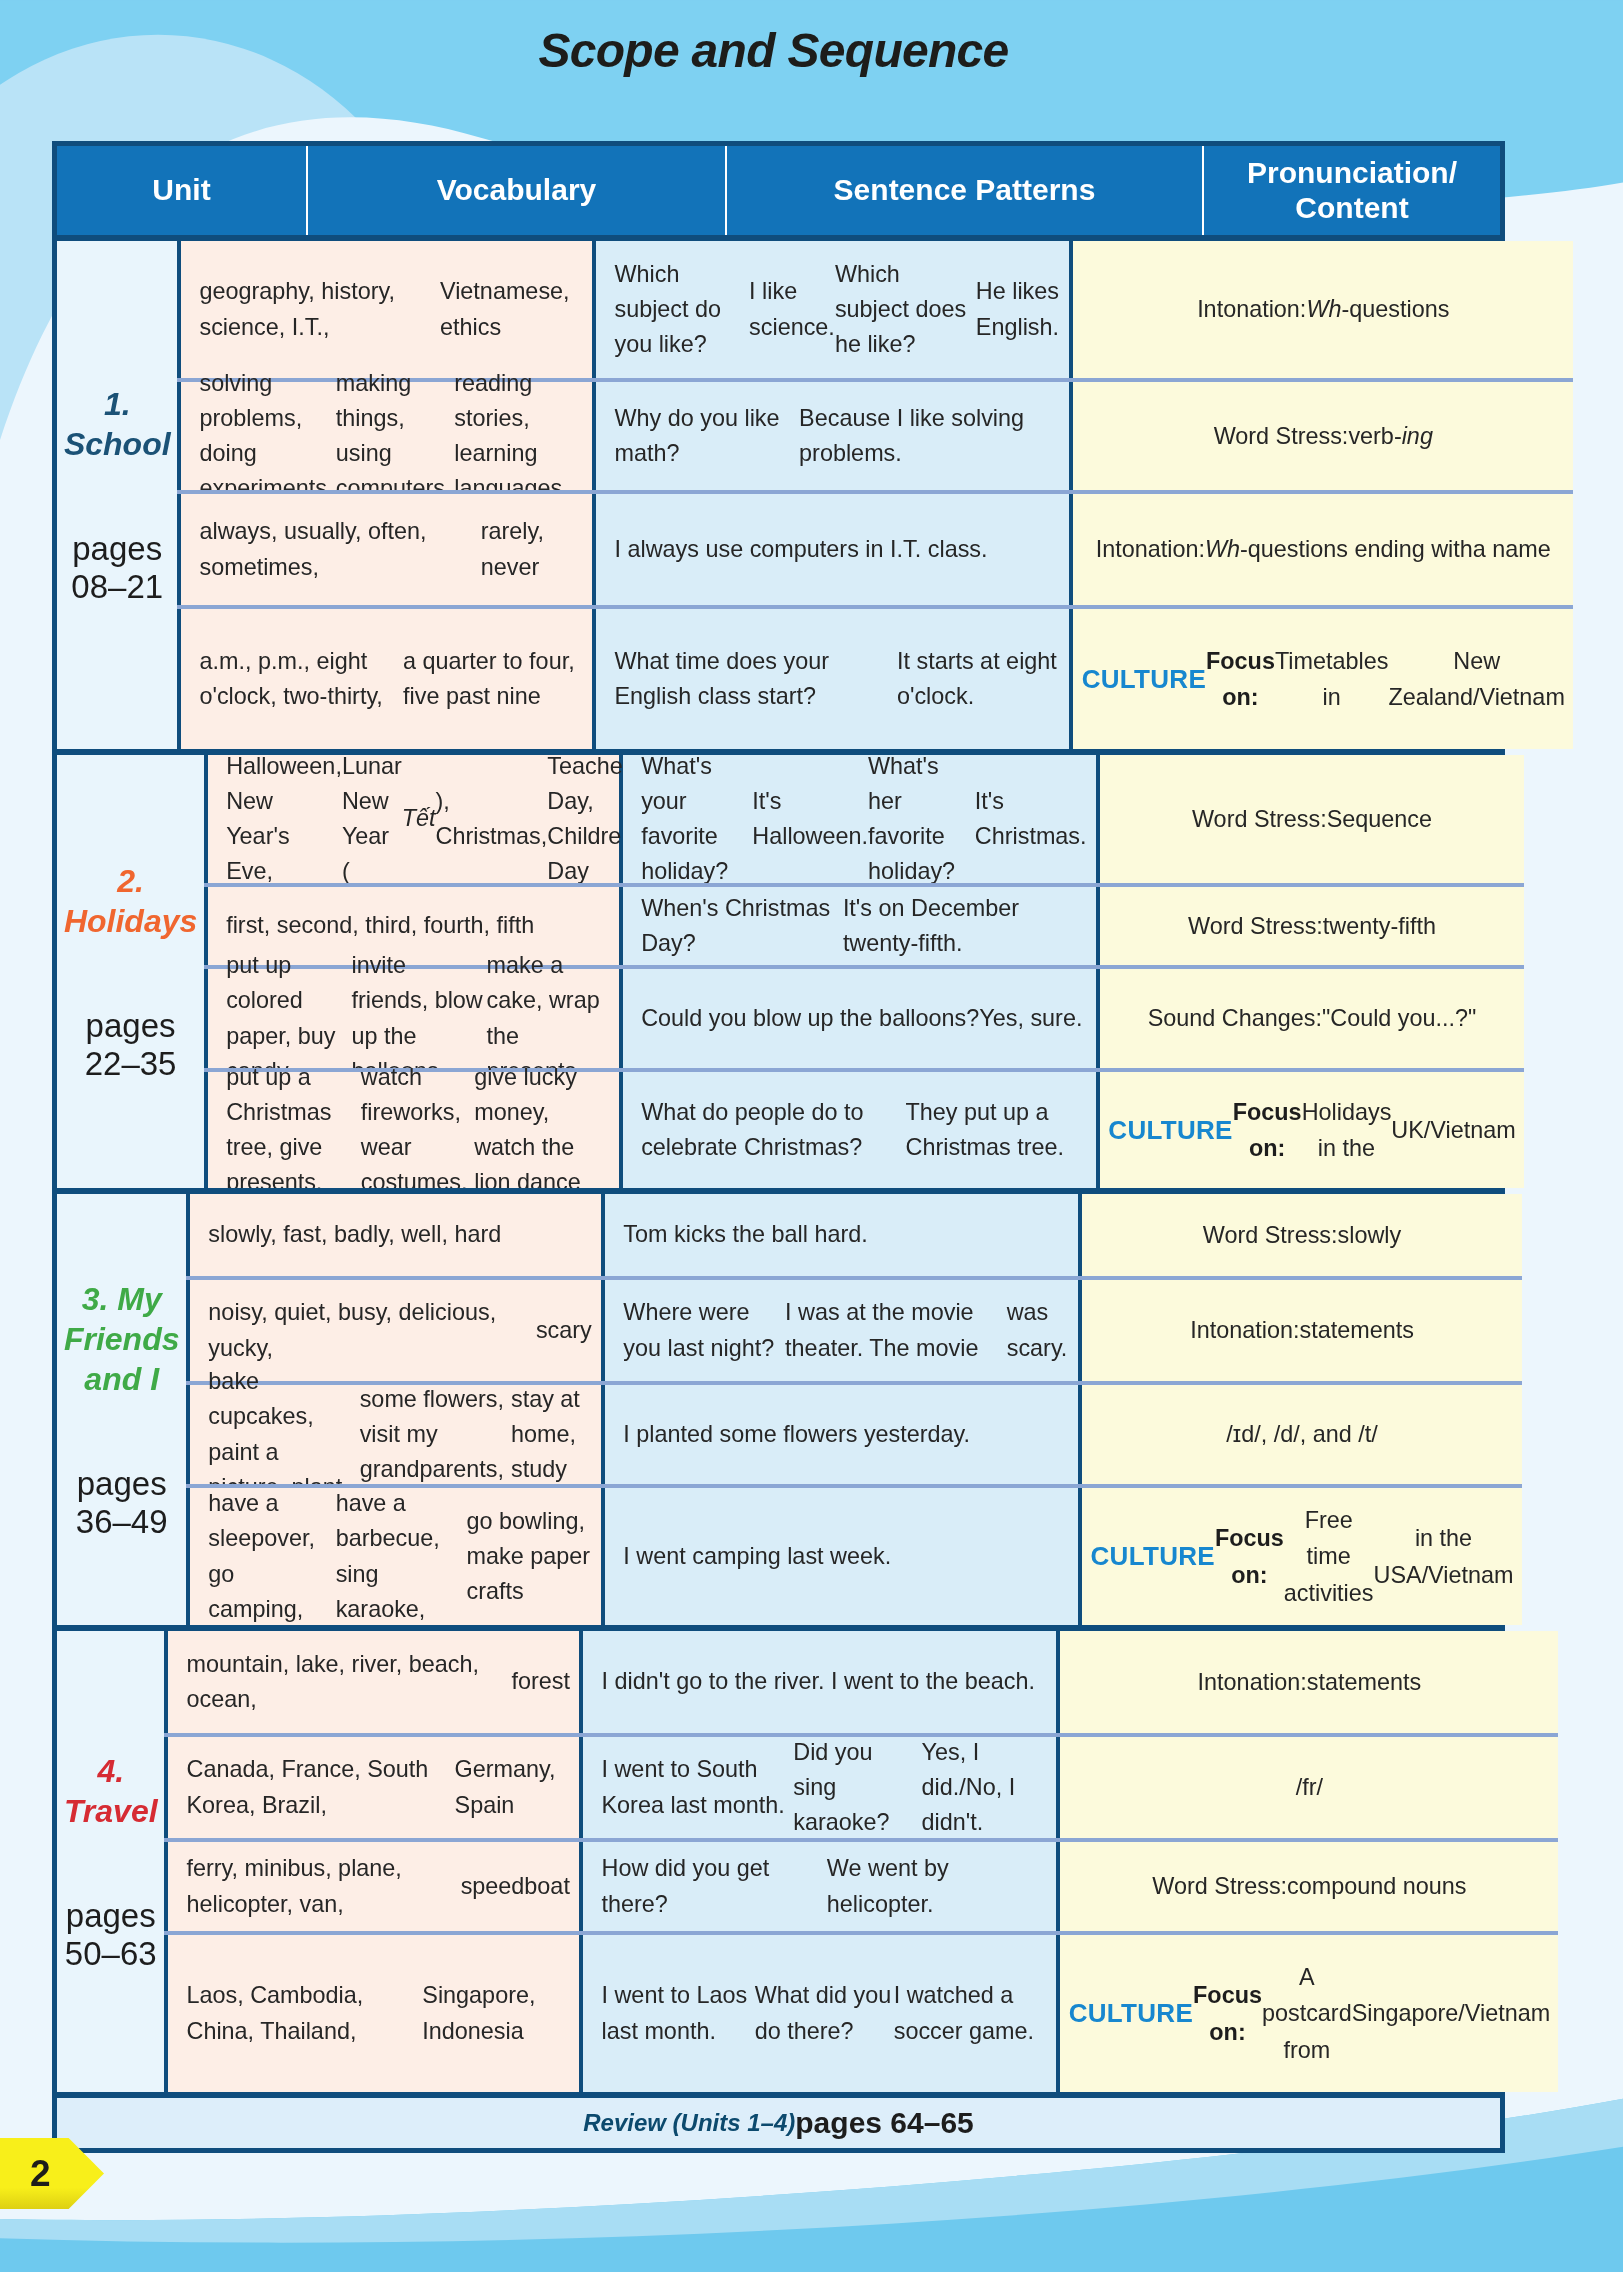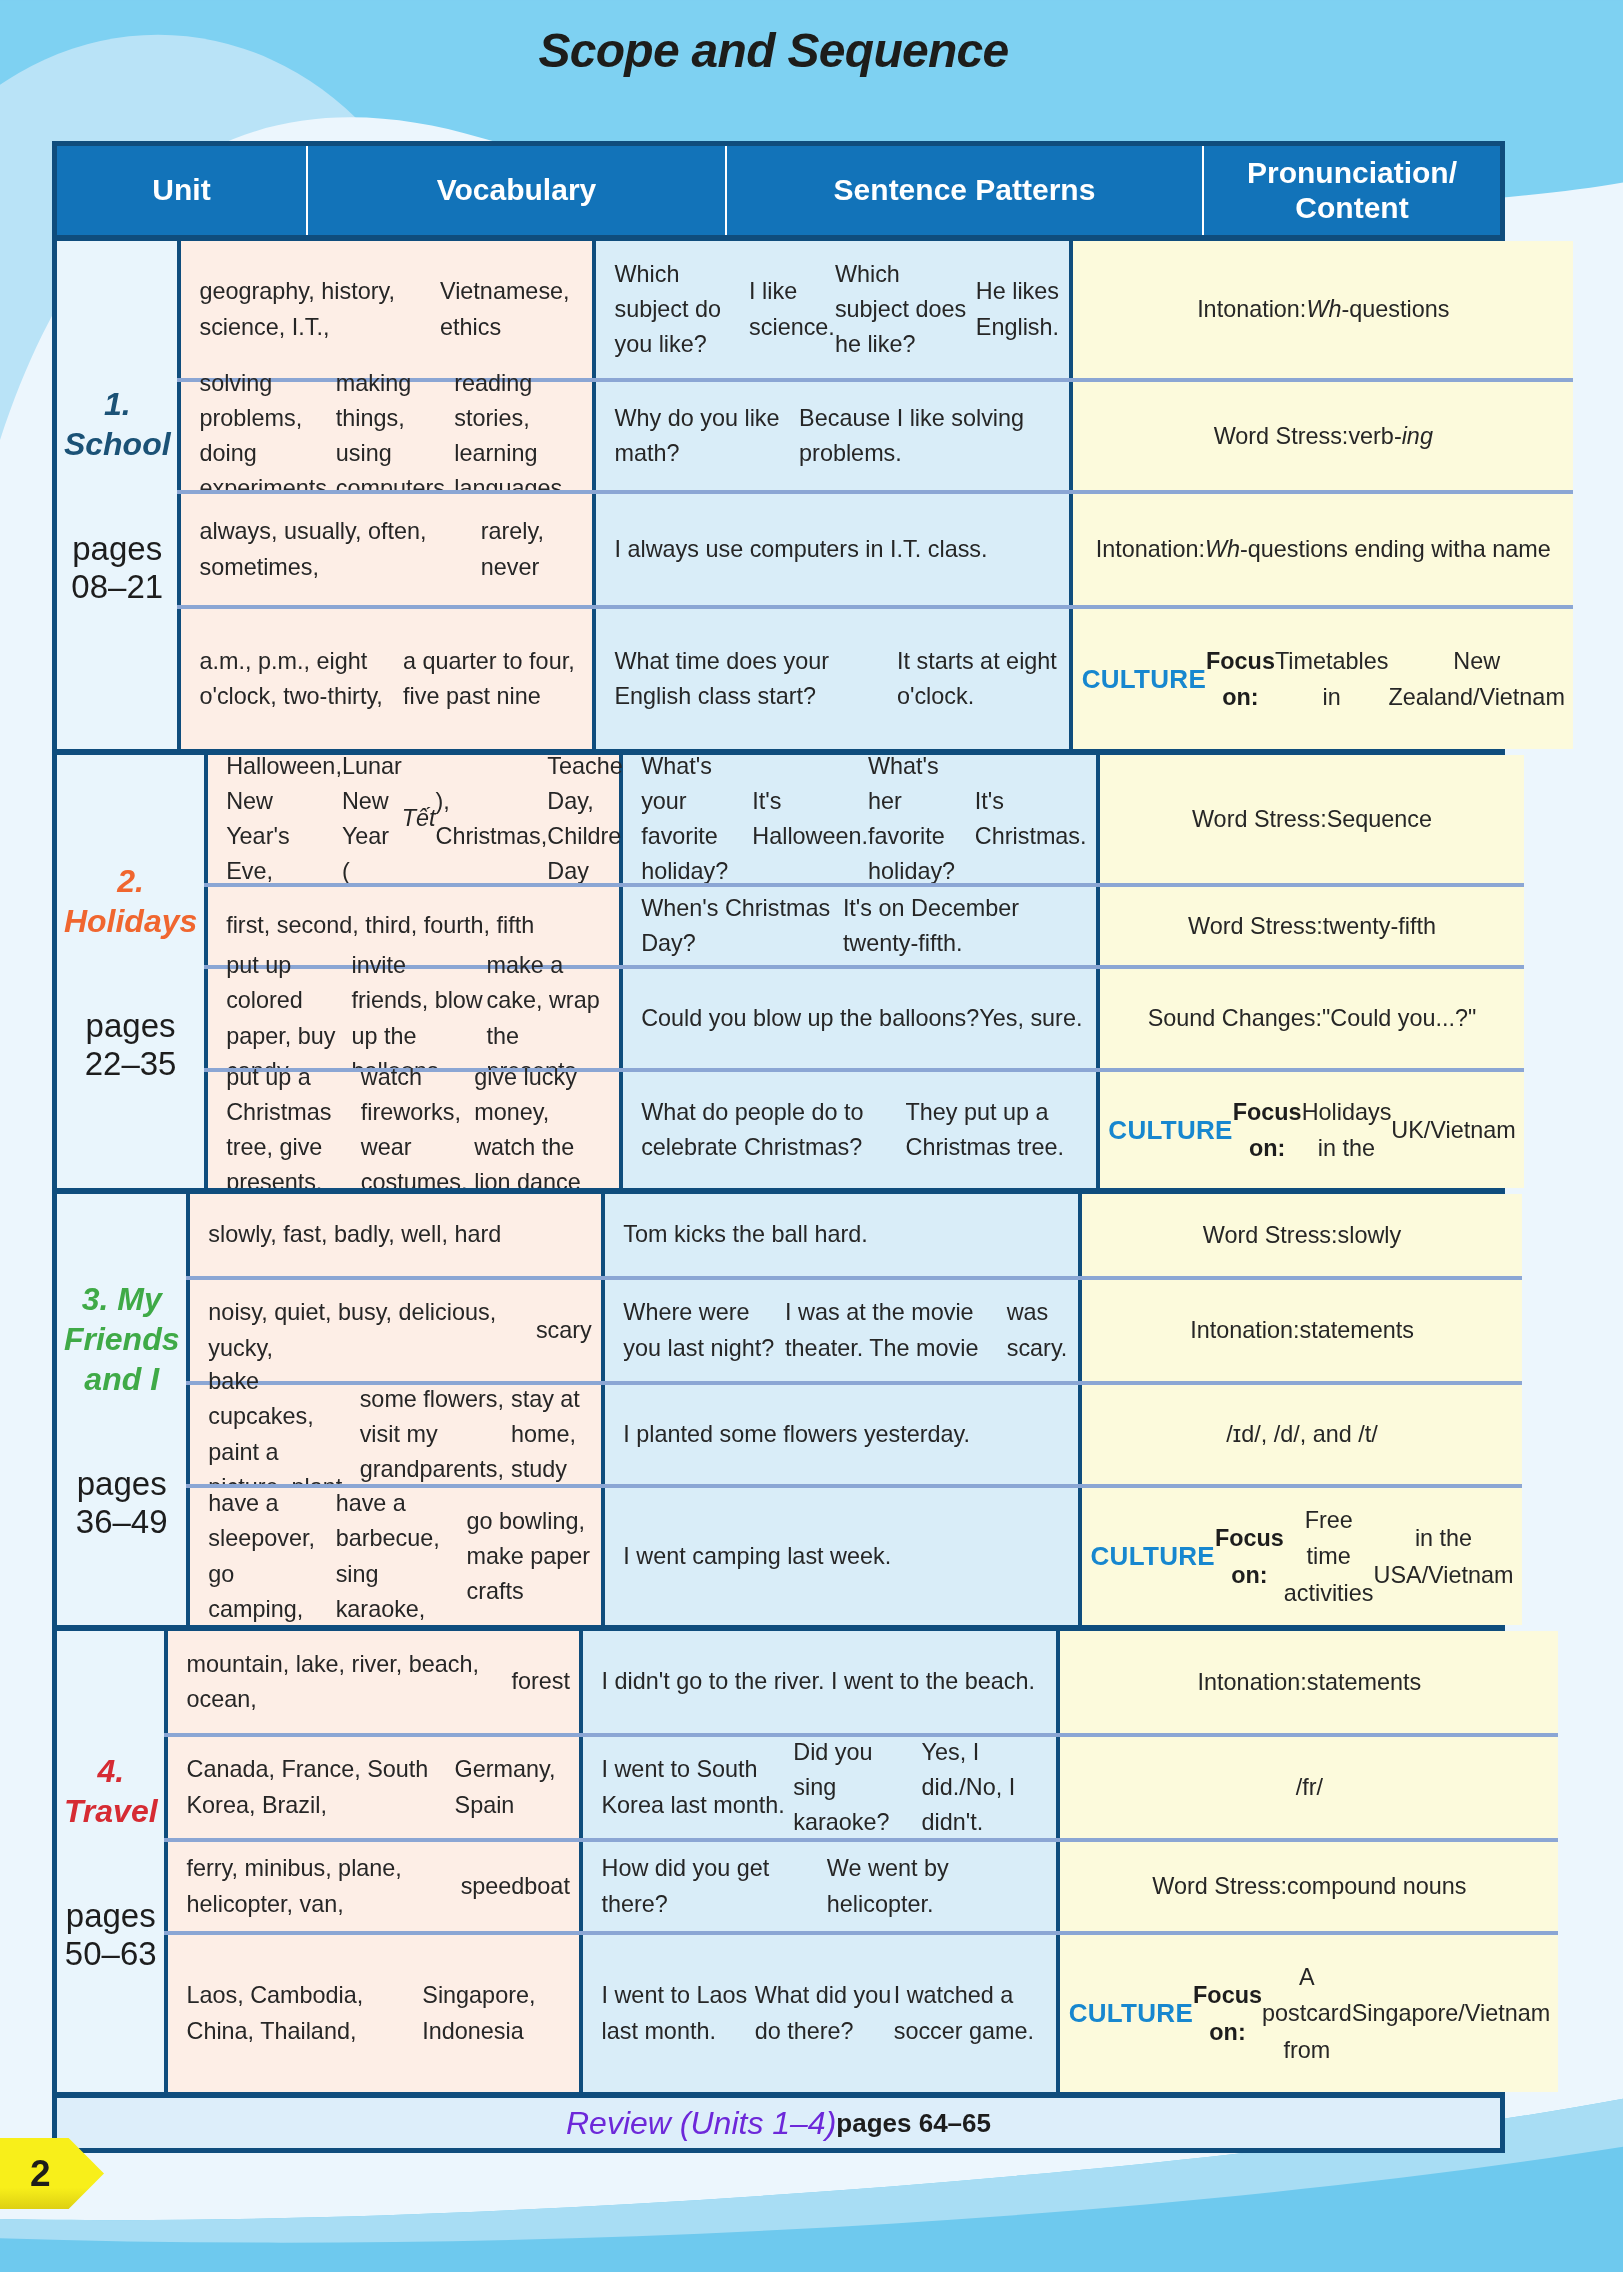--- a/index.html
+++ b/index.html
@@ -42,22 +42,22 @@
   .u2 .r1{height:128px} .u2 .r2{height:82px} .u2 .r3{height:103px} .u2 .r4{height:120px}
   .u3 .r1{height:82px} .u3 .r2{height:105px} .u3 .r3{height:103px} .u3 .r4{height:141px}
   .u4 .r1{height:102px} .u4 .r2{height:105px} .u4 .r3{height:93px} .u4 .r4{height:161px}
 
   .review { border-top:6.2px solid #0f4d7d; height:56px; background:#ddeefa;
             display:flex; align-items:center; justify-content:center; font-size:27.5px; }
 
   .s-i { font-style:italic; }
   .s-fb { font-weight:700; color:#1d1d1d; }
   .s-cul { color:#1787cf; font-weight:700; font-size:26px; letter-spacing:0.3px; }
-  .s-pink { color:#6d28d9; font-weight:400; font-style:italic; font-size:32px; }
-  .s-bk { color:#1d1d1d; font-weight:800; font-size:26px; }
+  .s-pink { color:#0c4a6e; font-weight:700; font-style:italic; font-size:24px; }
+  .s-bk { color:#1d1d1d; font-weight:800; font-size:30px; }
 
   .page-badge { position:absolute; left:0; top:2138px; width:104px; height:71px;
                 background:linear-gradient(180deg,#f8ef1a 70%,#ddd012 100%);
                 clip-path:polygon(0 0,66% 0,100% 50%,66% 100%,0 100%);
                 display:flex; align-items:center; justify-content:center; }
   .page-badge span { font-size:37px; font-weight:800; color:#1d1d1b; margin-right:23.4px; }
 </style>
 </head>
 <body>
 

